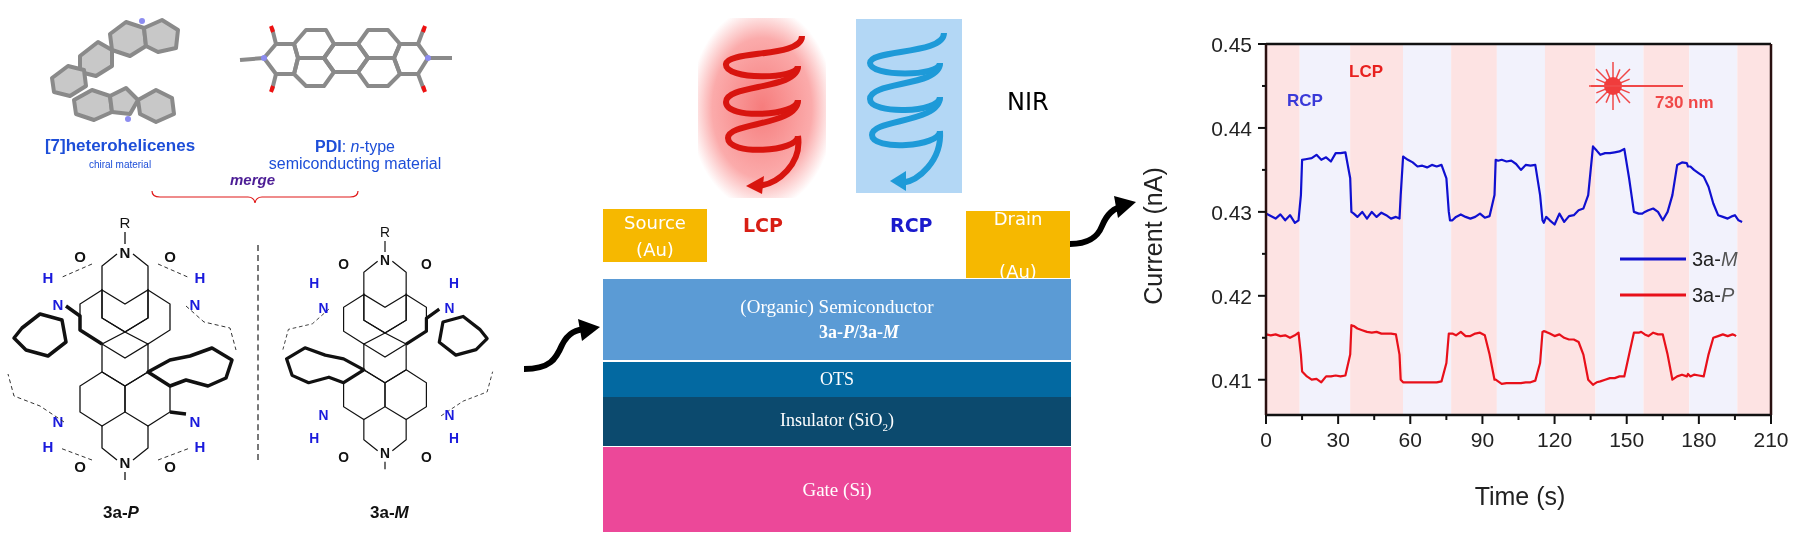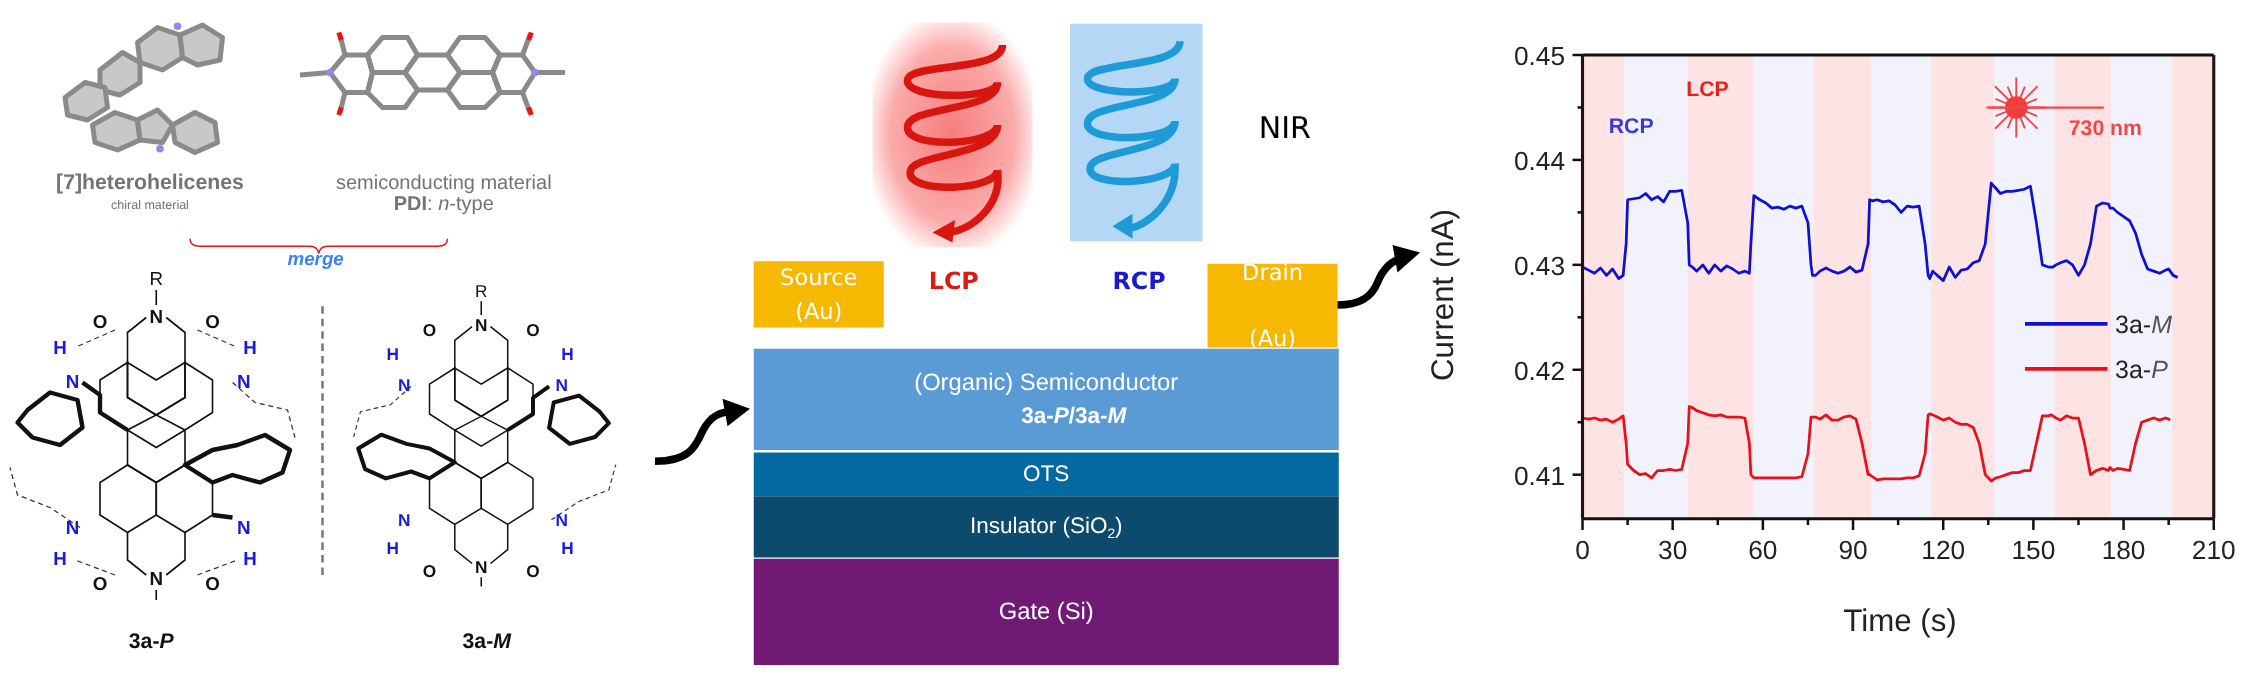--- a/index.html
+++ b/index.html
@@ -1,20 +1,20 @@
 <!DOCTYPE html>
 <html><head>
 <meta charset="utf-8">
 <style>
   html, body { margin:0; padding:0; background:#ffffff; }
   body { width:1795px; height:545px; position:relative; overflow:hidden; font-family:"Liberation Sans", sans-serif; }
   .abs { position:absolute; }
-  .cap { font-family:"Liberation Sans", sans-serif; color:#737373; text-align:center; }
+  .cap { font-family:"Liberation Sans", sans-serif; color:#1d4ed8; text-align:center; }
   .mol-label { font-family:"Liberation Sans", sans-serif; font-weight:bold; font-size:17px; color:#111; }
-  .layer { position:absolute; left:603px; width:468px; display:flex; align-items:center; justify-content:center; flex-direction:column; color:#fff; font-family:Liberation Sans, sans-serif; }
+  .layer { position:absolute; left:603px; width:468px; display:flex; align-items:center; justify-content:center; flex-direction:column; color:#fff; font-family:Liberation Serif, serif; }
   .electrode { position:absolute; background:#f6b800; color:#fff; font-family:"DejaVu Sans", sans-serif; font-size:18px; text-align:center; line-height:27px; display:flex; flex-direction:column; justify-content:center; }
   .pol { position:absolute; font-family:"DejaVu Sans", sans-serif; font-weight:bold; font-size:19px; }
   svg text { font-family:"Liberation Sans", sans-serif; }
 </style>
 </head>
 <body>
 
 <div class="abs" style="left:0;top:0;width:500px;height:545px;">
 
   <svg class="abs" style="left:40px;top:6px;" width="160" height="120" viewBox="0 0 160 120">
@@ -54,27 +54,27 @@
     <g stroke="#e11" stroke-width="4">
       <line x1="35" y1="14" x2="33" y2="8"></line>
         <line x1="35" y1="68" x2="33" y2="74"></line>
       <line x1="185" y1="14" x2="187" y2="8"></line>
         <line x1="185" y1="68" x2="187" y2="74"></line>
     </g>
     <circle cx="26" cy="40" r="3" fill="#8c8cf0"></circle>
       <circle cx="190" cy="40" r="3" fill="#8c8cf0"></circle>
   </svg>
   <div class="abs cap" style="left:230px;top:138px;width:250px;font-size:16px;line-height:17px;">
-    <div>semiconducting material</div>
     <div>
       <b>PDI</b>: <i>n</i><span>-type</span>
     </div>
-  </div>
-
-  <div class="abs" style="left:230px;top:171px;color:#3b82f6;font-weight:bold;font-style:italic;font-size:15px;margin-top:28px;">merge</div>
+    <div>semiconducting material</div>
+  </div>
+
+  <div class="abs" style="left:230px;top:171px;color:#4c1d95;font-weight:bold;font-style:italic;font-size:15px;">merge</div>
   <svg class="abs" style="left:150px;top:189px;" width="210" height="16" viewBox="0 0 210 16">
     <path d="M2,2 Q2,8 10,8 L98,8 Q104,8 105,14 Q106,8 112,8 L200,8 Q208,8 208,2" fill="none" stroke="#e01818" stroke-width="1.2"></path>
   </svg>
 
   <svg class="abs" style="left:0;top:210px;" width="250" height="270" viewBox="0 0 250 270">
     <g font-family="Liberation Sans, sans-serif" font-size="15" font-weight="bold" text-anchor="middle">
       <text x="125" y="18" fill="#111" font-weight="normal">R</text>
       <text x="125" y="48" fill="#111">N</text>
       <text x="80" y="52" fill="#111">O</text>
       <text x="170" y="52" fill="#111">O</text>
@@ -229,21 +229,21 @@
   <div style="font-size:18px;font-weight:bold;margin-top:4px;margin-left:44px;">
     <span>3a-</span><i>P</i><span>/3a-</span><i>M</i>
   </div>
 </div>
 <div class="layer" style="top:362px;height:35px;background:#0369a1;">
   <span style="font-size:18px;">OTS</span>
 </div>
 <div class="layer" style="top:397px;height:49px;background:#0c4a6e;">
   <span style="font-size:18px;"><span>Insulator (SiO</span><sub style="font-size:11px;">2</sub><span>)</span></span>
 </div>
-<div class="layer" style="top:447px;height:85px;background:#701a75;">
+<div class="layer" style="top:447px;height:85px;background:#ec4899;">
   <span style="font-size:19px;">Gate (Si)</span>
 </div>
 
 <svg class="abs" id="chart" style="left:0;top:0;" width="1795" height="545">
   <g id="bands">
       <rect x="1266" y="44" width="33.66666666666674" height="371" fill="#fde3e3"></rect>
       <rect x="1299.6666666666667" y="44" width="50.5" height="371" fill="#f2f2fc"></rect>
       <rect x="1350.1666666666667" y="44" width="52.9047619047617" height="371" fill="#fde3e3"></rect>
       <rect x="1403.0714285714284" y="44" width="48.0952380952383" height="371" fill="#f2f2fc"></rect>
       <rect x="1451.1666666666667" y="44" width="45.69047619047615" height="371" fill="#fde3e3"></rect>

